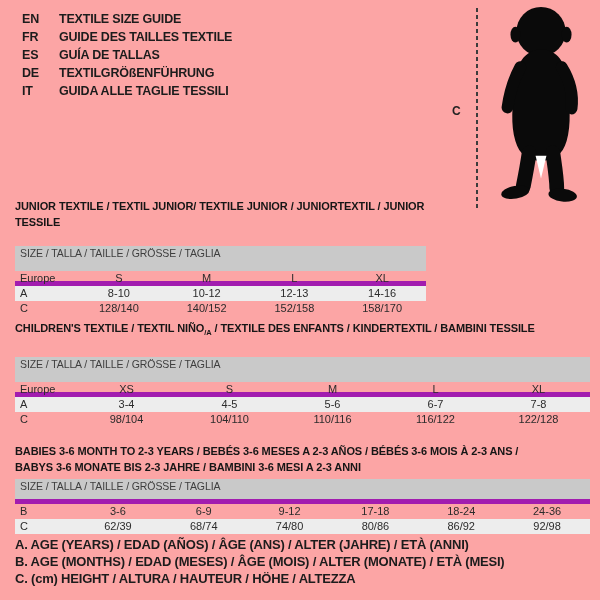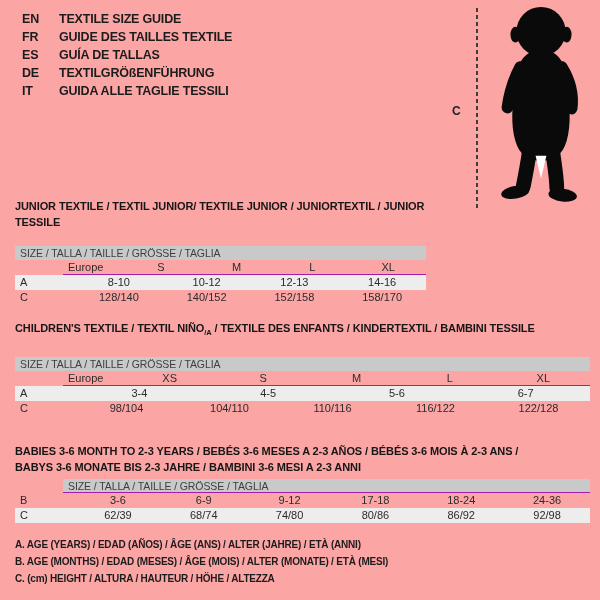--- a/index.html
+++ b/index.html
@@ -20,32 +20,32 @@
   .baby-svg { position:absolute; left:486px; top:5px; }
 
   
   .size-table { position:absolute; left:15px; }
   #table-0 { top:198px; width:411px; }
   #table-1 { top:320px; width:575px; }
   #table-2 { top:443px; width:575px; }
   .t-title { font-size:11px; font-weight:bold; color:#161616; letter-spacing:-0.1px;
              line-height:16px; margin-bottom:16px; }
   #table-2 .t-title { margin-bottom:4px; }
-  .size-bar { height:14px; line-height:14px; background:#c9c9c9; color:#3e3e3e;
+  .size-bar { height:25px; line-height:14px; background:#c9c9c9; color:#3e3e3e;
               font-size:10.5px; padding-left:5px; letter-spacing:-0.1px; }
   .trow { display:flex; height:15px; line-height:15px; font-size:11px; color:#2b2b2b; }
   .tcell { flex:1; text-align:center; }
   .tcell.label { flex:0 0 60px; text-align:left; padding-left:5px; }
   .stripe { background:#ededed; }
-  .darkline { border-bottom:1px solid #a21caf;margin-left:48px; }
+  .darkline { border-bottom:5px solid #a21caf; }
   .subscript { font-size:7.5px; vertical-align:sub; }
 
   
   .footnotes { position:absolute; left:15px; top:536px; }
-  .footnote-line { font-size:10px; font-weight:bold; color:#1c1c1c;
+  .footnote-line { font-size:13px; font-weight:bold; color:#1c1c1c;
                    line-height:17px; letter-spacing:-0.2px; }
 </style>
 </head>
 <body>
 
 <div class="page">
 
   <div class="lang-block">
       <div class="lang-row">
         <span class="lang-code">EN</span>
@@ -127,20 +127,21 @@
           <div class="tcell">M</div>
           <div class="tcell">L</div>
           <div class="tcell">XL</div>
         </div>
         <div class="trow stripe">
           <div class="tcell label">A</div>
           <div class="tcell">3-4</div>
           <div class="tcell">4-5</div>
           <div class="tcell">5-6</div>
           <div class="tcell">6-7</div>
+          <div class="tcell">7-8</div>
         </div>
         <div class="trow">
           <div class="tcell label">C</div>
           <div class="tcell">98/104</div>
           <div class="tcell">104/110</div>
           <div class="tcell">110/116</div>
           <div class="tcell">116/122</div>
           <div class="tcell">122/128</div>
         </div>
       </div>

